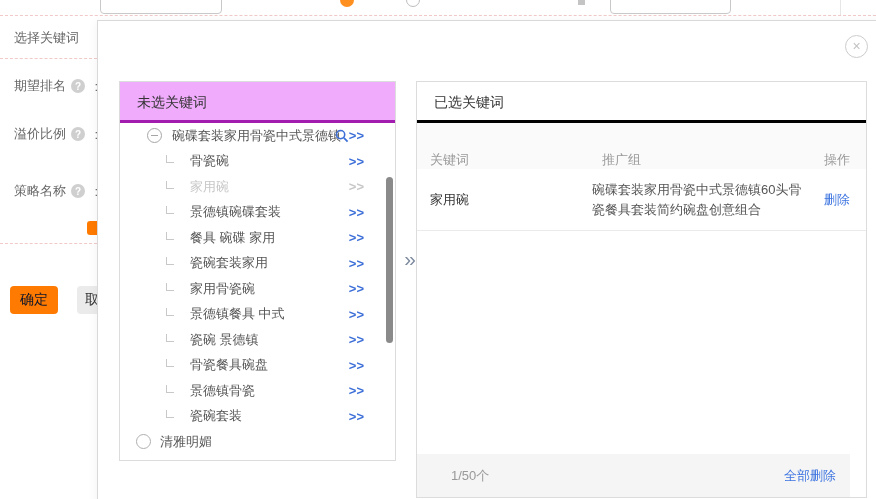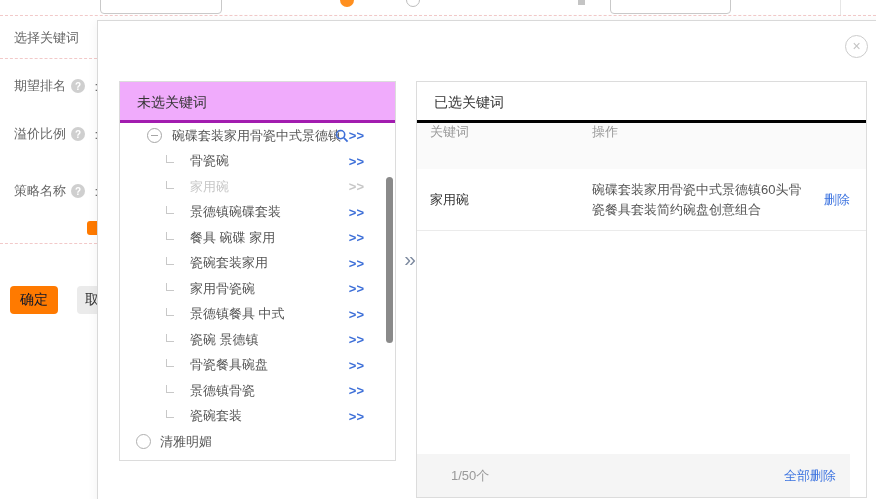--- a/index.html
+++ b/index.html
@@ -77,21 +77,21 @@
   
   .move-btn { position:absolute; left:299px; top:225px; width:26px; height:26px; border:none;
     background:transparent; color:#7e8ba0; font-size:21px; line-height:26px; cursor:pointer;
     font-family:inherit; }
 
   
   .panel-right { position:absolute; left:318px; top:60px; width:451px; height:417px;
     border:1px solid #dcdcdc; overflow:hidden; }
   .pr-header { height:41px; line-height:41px; padding-left:17px; font-size:14px; color:#333;
     border-bottom:3px solid #000000; }
-  .thead { height:46px; background:#fafafa; display:flex; align-items:flex-start; font-size:13px;
+  .thead { height:46px; background:#fafafa; display:flex; align-items:flex-end; font-size:13px;
     color:#999; }
   .c1 { width:175px; padding-left:13px; }
   .c2 { width:232px; }
   .thead .c2 { padding-left:10px; }
   .c3 { width:42px; }
   .tbody-row { min-height:62px; display:flex; align-items:center; font-size:13px; color:#333;
     border-bottom:1px solid #ebebeb; }
   .tbody-row .c2 { color:#555; line-height:20px; padding:10px 10px 10px 0; }
   .link { color:#3d74e0; cursor:pointer; text-decoration:none; font-size:13px; }
   .pr-footer { position:absolute; left:0; right:16px; bottom:0; height:43px; background:#f5f5f5;
@@ -232,20 +232,21 @@
       </div>
     </div>
 
     <button class="move-btn">»</button>
 
     <div class="panel-right">
       <div class="pr-header">已选关键词</div>
 
       <div class="thead">
         <span class="c1">关键词</span>
+        <span class="c2">推广组</span>
         <span class="c3">操作</span>
       </div>
 
       <div class="tbody-row">
         <span class="c1">家用碗</span>
         <span class="c2">碗碟套装家用骨瓷中式景德镇60头骨瓷餐具套装简约碗盘创意组合</span>
         <span class="c3"><a class="link">删除</a></span>
       </div>
 
       <div class="pr-footer">

